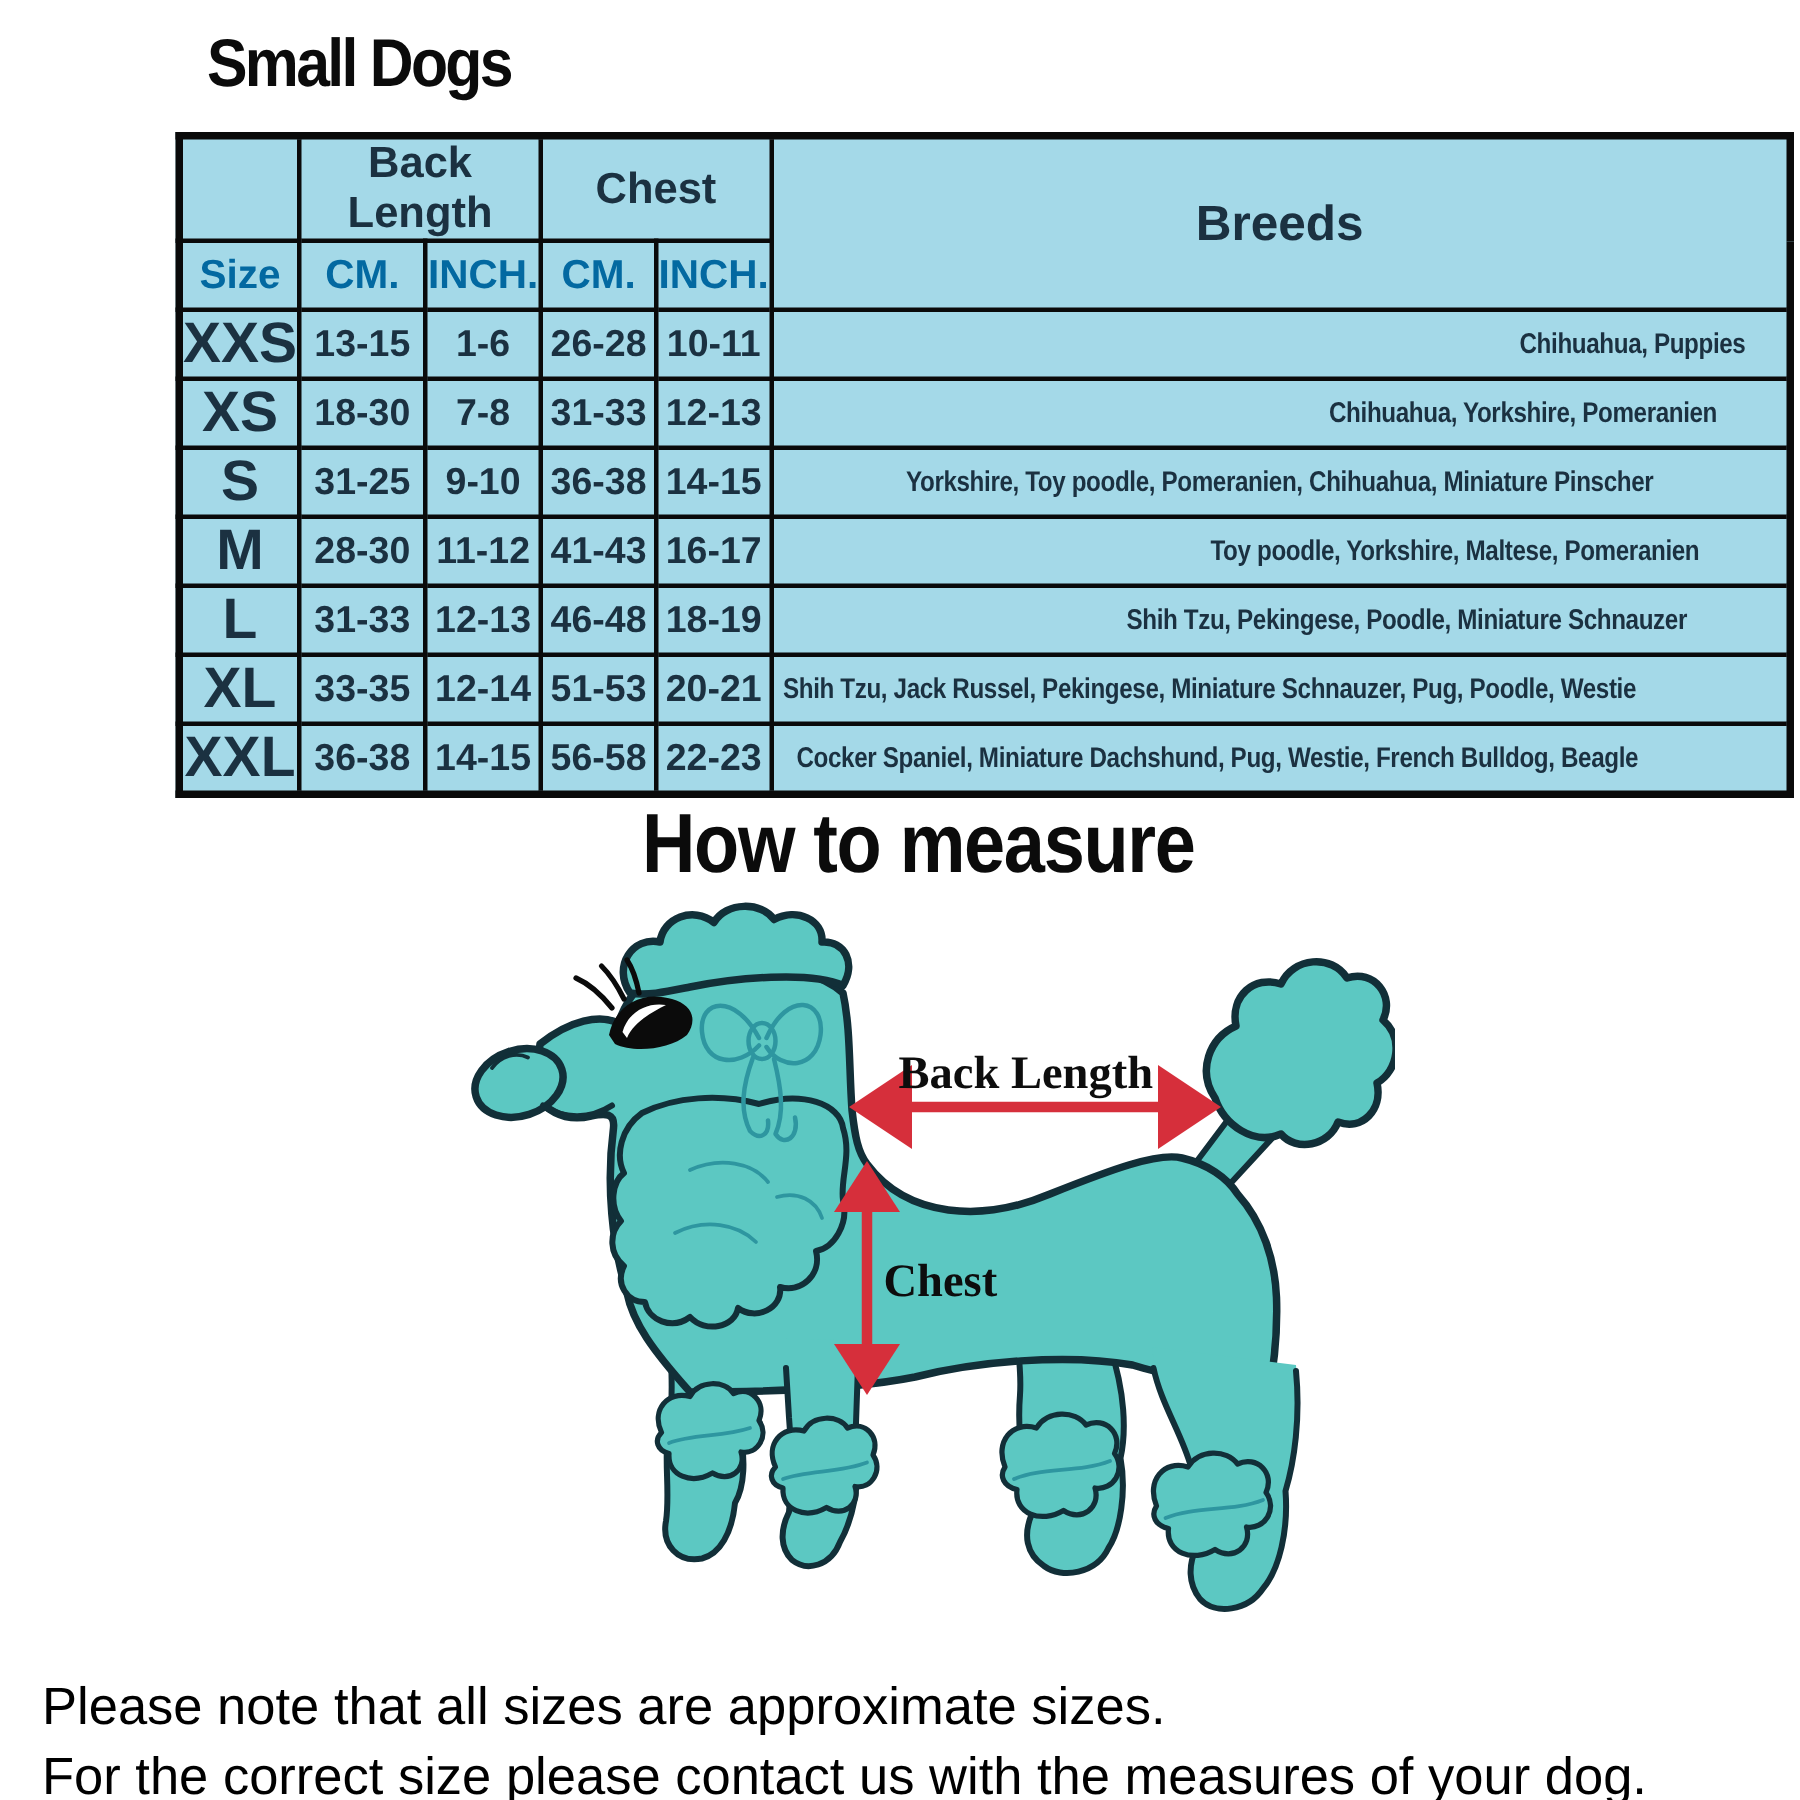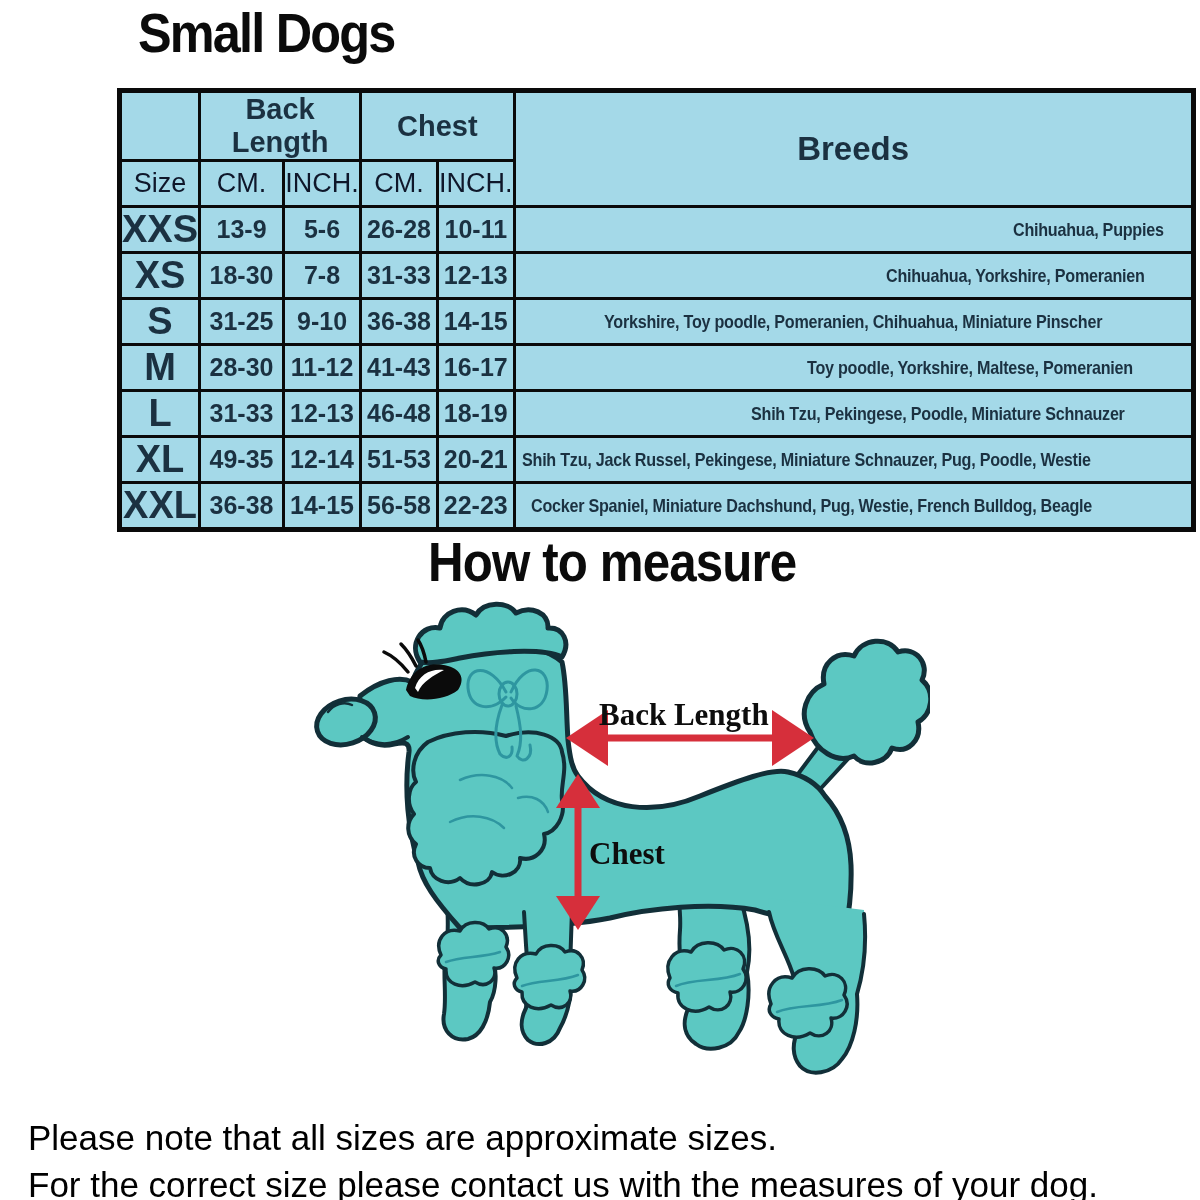--- a/index.html
+++ b/index.html
@@ -2,35 +2,35 @@
 <html><head>
 <meta charset="utf-8">
 <style>
   html,body{margin:0;padding:0;background:#ffffff;}
   #canvas{position:relative;width:1200px;height:1200px;background:#ffffff;overflow:hidden;
           font-family:"Liberation Sans",sans-serif;color:#000;}
   .abs{position:absolute;}
   .condensed{display:inline-block;transform:scaleX(.9);transform-origin:0 0;}
 
   
-  #title{left:138px;top:0px;font-size:56px;font-weight:bold;letter-spacing:-2px;color:#0b0b0b;}
+  #title{left:138px;top:16px;font-size:45px;font-weight:bold;letter-spacing:-2px;color:#0b0b0b;}
   #howto{left:428px;top:529px;font-size:56px;font-weight:bold;letter-spacing:-1px;color:#0b0b0b;}
   #howto .condensed{transform:scaleX(.88);}
 
   
   #size-table{left:117px;top:88px;}
   table{border-collapse:collapse;table-layout:fixed;background:#a4d9e8;}
   td,th{border:3px solid #0a0a0a;text-align:center;vertical-align:middle;padding:0;
         color:#1b3141;overflow:hidden;}
   table{border:5px solid #0a0a0a;}
   .col-size{width:64px;}  .col-bcm{width:84px;} .col-binch{width:77px;}
   .col-ccm{width:77px;}  .col-cinch{width:72px;} .col-breeds{width:556px;}
   .hrow1{height:50px;font-size:29px;font-weight:bold;}
   .hrow2{height:46px;}
-  .hrow2 th{color:#0f172a;font-size:27px;font-weight:normal;}
+  .hrow2 th{color:#0369a1;font-size:27px;font-weight:bold;}
   .breeds-head{font-size:33px;font-weight:600;color:#1b3141;}
   .drow{height:43px;}
   .size-cell{font-size:38px;font-weight:600;}
   .num-cell{font-size:25px;font-weight:bold;}
   .breeds-cell{text-align:right;padding-left:6px;}
   .breeds-text{display:inline-block;transform:scaleX(.85);transform-origin:0 50%;
                white-space:nowrap;font-size:19px;font-weight:600;letter-spacing:-.3px;}
 
   
   .arrow-label{font-family:"Liberation Serif",serif;font-weight:bold;color:#0d0d0d;}
@@ -69,22 +69,22 @@
       <tr class="hrow2">
         <th>Size</th>
         <th>CM.</th>
         <th>INCH.</th>
         <th>CM.</th>
         <th>INCH.</th>
       </tr>
 
       <tr class="drow">
         <td class="size-cell">XXS</td>
-        <td class="num-cell">13-9</td>
-        <td class="num-cell">5-6</td>
+        <td class="num-cell">13-15</td>
+        <td class="num-cell">1-6</td>
         <td class="num-cell">26-28</td>
         <td class="num-cell">10-11</td>
         <td class="breeds-cell"><span class="breeds-text">Chihuahua, Puppies</span></td>
       </tr>
       <tr class="drow">
         <td class="size-cell">XS</td>
         <td class="num-cell">18-30</td>
         <td class="num-cell">7-8</td>
         <td class="num-cell">31-33</td>
         <td class="num-cell">12-13</td>
@@ -109,21 +109,21 @@
       <tr class="drow">
         <td class="size-cell">L</td>
         <td class="num-cell">31-33</td>
         <td class="num-cell">12-13</td>
         <td class="num-cell">46-48</td>
         <td class="num-cell">18-19</td>
         <td class="breeds-cell"><span class="breeds-text">Shih Tzu, Pekingese, Poodle, Miniature Schnauzer</span></td>
       </tr>
       <tr class="drow">
         <td class="size-cell">XL</td>
-        <td class="num-cell">49-35</td>
+        <td class="num-cell">33-35</td>
         <td class="num-cell">12-14</td>
         <td class="num-cell">51-53</td>
         <td class="num-cell">20-21</td>
         <td class="breeds-cell"><span class="breeds-text">Shih Tzu, Jack Russel, Pekingese, Miniature Schnauzer, Pug, Poodle, Westie</span></td>
       </tr>
       <tr class="drow">
         <td class="size-cell">XXL</td>
         <td class="num-cell">36-38</td>
         <td class="num-cell">14-15</td>
         <td class="num-cell">56-58</td>

